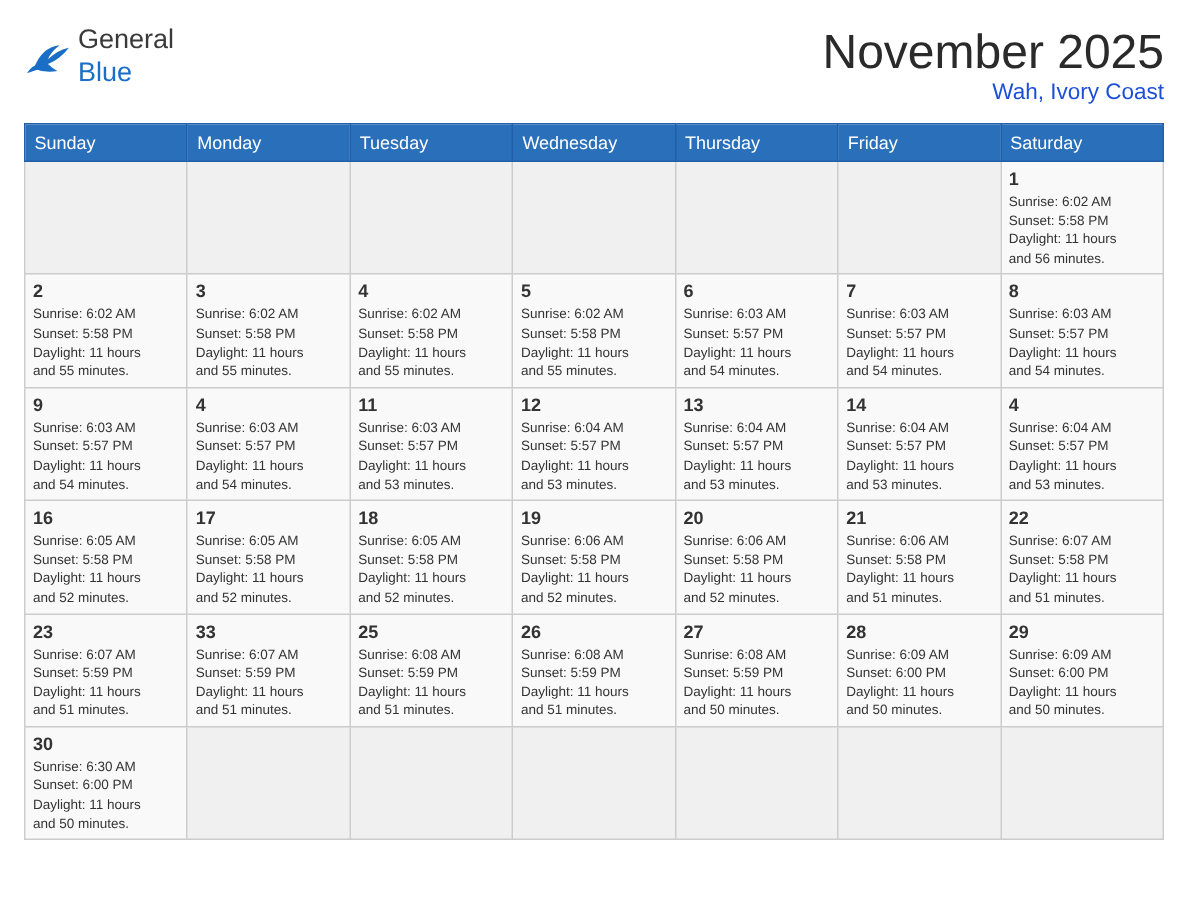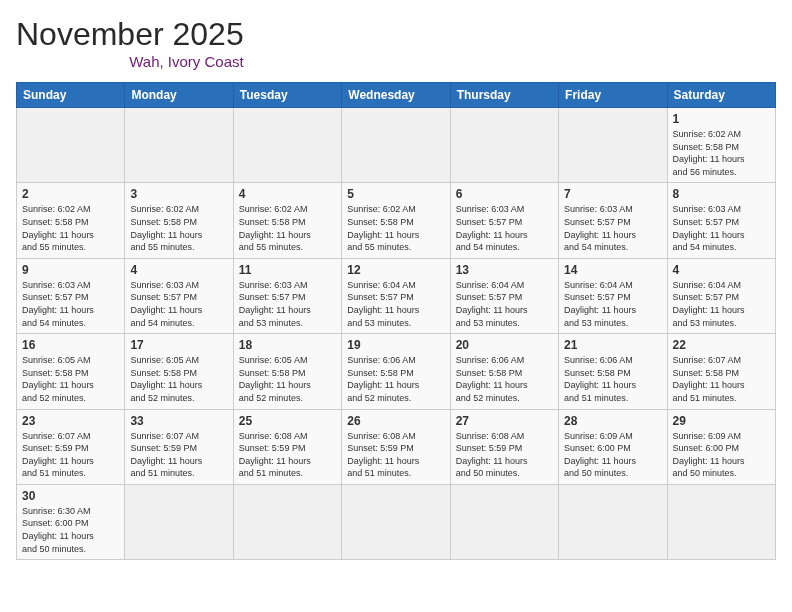--- a/index.html
+++ b/index.html
@@ -39,32 +39,32 @@
     .title-block {
       text-align: right;
     }
     .month-title {
       font-size: 32px;
       font-weight: normal;
       color: #2a2a2a;
     }
     .location {
       font-size: 15px;
-      color: #701a75;
+      color: #1d4ed8;
     }
     .calendar {
       width: 100%;
       border-collapse: collapse;
       border: 1px solid #ccc;
     }
     .calendar th {
       background-color: #2a6fba;
       color: #fff;
       font-size: 12px;
-      font-weight: bold;
+      font-weight: normal;
       padding: 5px 6px;
       text-align: left;
       border: 1px solid #2060a8;
     }
     .calendar td {
       vertical-align: top;
       border: 1px solid #ccc;
       padding: 4px 5px;
       width: 108px;
       min-height: 80px;
@@ -84,20 +84,30 @@
     .day-info {
       font-size: 9px;
       line-height: 1.4;
       color: #333;
     }
   </style>
 </head>
 <body>
 
 <div class="header">
+  <div class="logo">
+    <svg class="logo-bird" viewBox="0 0 40 36" xmlns="http://www.w3.org/2000/svg">
+      <path d="M8 28 Q14 10 30 8 Q22 14 20 20 Q28 12 38 10 Q30 20 20 24 Q24 28 28 30 Q18 32 8 28Z" fill="#1a6ec5"></path>
+      <path d="M2 32 Q8 22 16 26 Q10 30 2 32Z" fill="#1a6ec5"></path>
+    </svg>
+    <div class="logo-text">
+      <span>General</span><br>
+      <span class="blue">Blue</span>
+    </div>
+  </div>
   <div class="title-block">
     <div class="month-title">November 2025</div>
     <div class="location">Wah, Ivory Coast</div>
   </div>
 </div>
 
 <table class="calendar">
   <thead>
     <tr>
     <th>Sunday</th>

